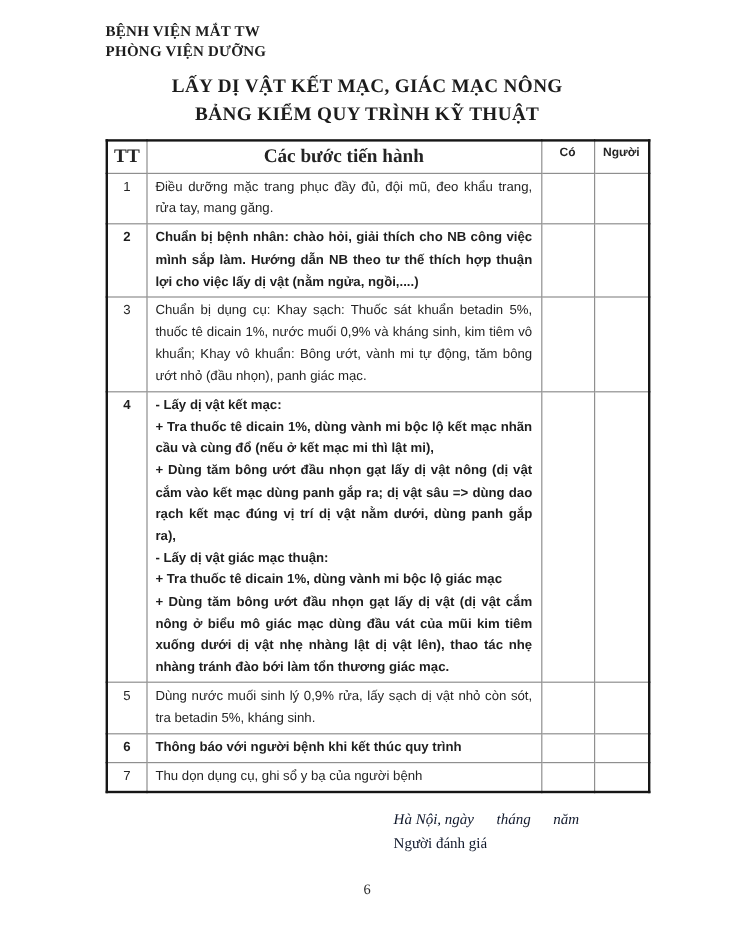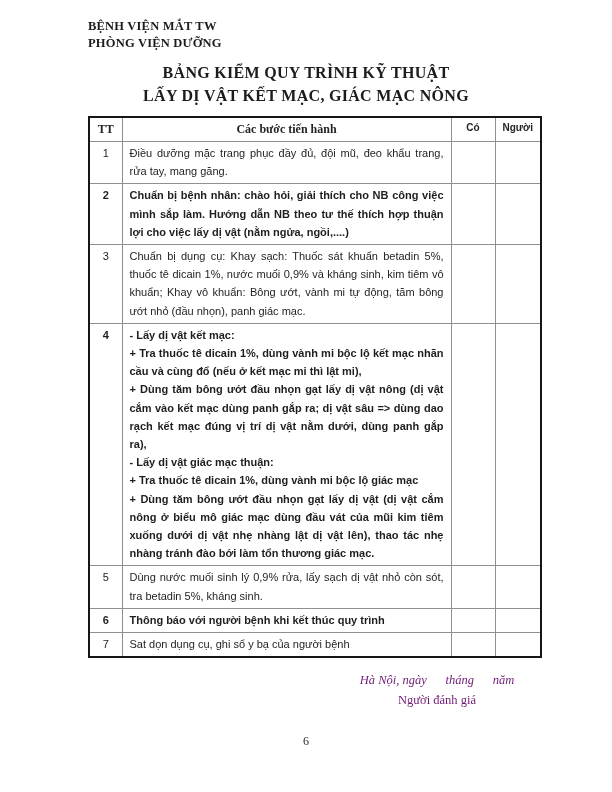--- a/index.html
+++ b/index.html
@@ -44,41 +44,40 @@
   .checklist th, .checklist td {
     border: 1px solid #8f8f8f;
     vertical-align: top;
   }
   .checklist th {
     font-size: 10px;
     padding: 4px 2px;
     text-align: center;
     font-weight: bold;
   }
-  th.h-serif { font-family: "Liberation Serif", serif; font-size: 12px; margin-top: 18px; }
+  th.h-serif { font-family: "Liberation Serif", serif; font-size: 16px; margin-top: 18px; }
   th.h-sans  { font-family: "Liberation Sans", sans-serif; }
   td.tt {
     text-align: center;
     padding: 2px 1px;
     line-height: 18px;
   }
   td.desc {
     padding: 2px 7px 3px 7px;
     line-height: 18.2px;
   }
   td.desc .para { text-align: justify; }
   tr.bold td.tt, tr.bold td.desc { font-weight: bold; color: #1e1e1e; }
   td.chk { background: #fff; }
   .footer {
     width: 218px;
     margin: 13px 66px 0 auto;
-    text-align: center;
     font-size: 12.5px;
     line-height: 19px;
-    color: #701a75;
+    color: #0f172a;
   }
   .footer .place-date { font-style: italic; }
   .footer .signer     { font-weight: normal; margin-top: 1px; }
   .footer .note       { font-style: italic; margin-top: 1px; }
   .pagenum {
     position: absolute;
     left: 0; right: 0; top: 734px;
     text-align: center;
     font-size: 12px;
     color: #2a2a2a;
@@ -88,22 +87,22 @@
 <body>
 
 <div class="page">
 
   <div class="org">
     <div>BỆNH VIỆN MẮT TW</div>
     <div>PHÒNG VIỆN DƯỠNG</div>
   </div>
 
   <div class="title">
+    <div>LẤY DỊ VẬT KẾT MẠC, GIÁC MẠC NÔNG</div>
     <div>BẢNG KIỂM QUY TRÌNH KỸ THUẬT</div>
-    <div>LẤY DỊ VẬT KẾT MẠC, GIÁC MẠC NÔNG</div>
   </div>
 
   <table class="checklist">
     <colgroup>
       <col style="width:33px">
       <col style="width:329px">
       <col style="width:44px">
       <col style="width:46px">
     </colgroup>
     <thead>
@@ -164,21 +163,21 @@
           <td class="tt">6</td>
           <td class="desc">
             <div class="para">Thông báo với người bệnh khi kết thúc quy trình</div>
           </td>
           <td class="chk"></td>
           <td class="chk"></td>
         </tr>
         <tr>
           <td class="tt">7</td>
           <td class="desc">
-            <div class="para">Sat dọn dụng cụ, ghi sổ y bạ của người bệnh</div>
+            <div class="para">Thu dọn dụng cụ, ghi sổ y bạ của người bệnh</div>
           </td>
           <td class="chk"></td>
           <td class="chk"></td>
         </tr>
       </tbody>
   </table>
 
   <div class="footer">
     <div class="place-date">Hà Nội, ngày&nbsp;&nbsp;&nbsp;&nbsp;&nbsp;&nbsp;tháng&nbsp;&nbsp;&nbsp;&nbsp;&nbsp;&nbsp;năm</div>
     <div class="signer">Người đánh giá</div>

